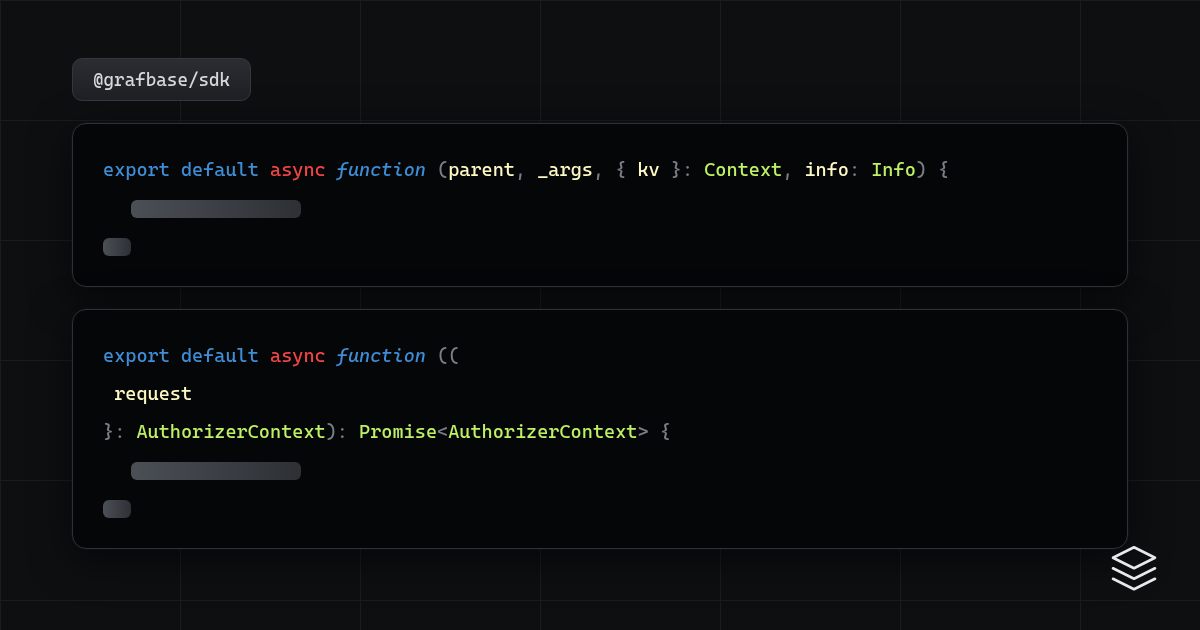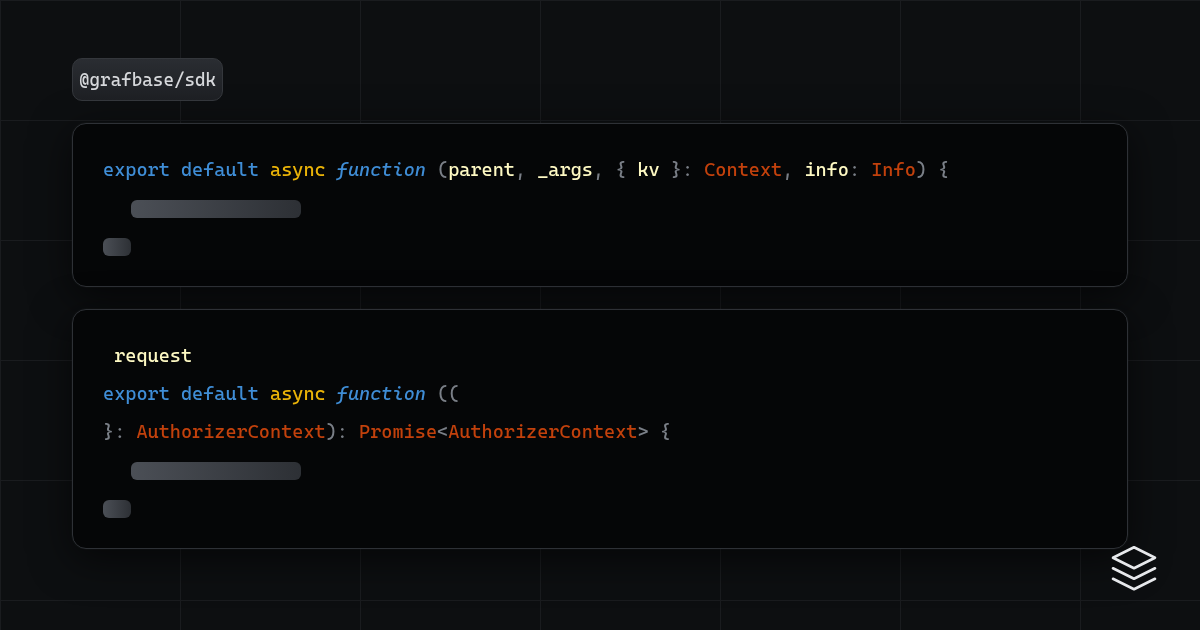--- a/index.html
+++ b/index.html
@@ -17,42 +17,42 @@
       linear-gradient(#1a1c1f 1px, transparent 1px) 0 0 / 100% 120px,
       linear-gradient(90deg, #1a1c1f 1px, transparent 1px) 0 0 / 180px 100%,
       #0d0f11;
     padding: 58px 72px 0 72px;
   }
   .badge {
     display: inline-block;
     background: linear-gradient(180deg, #2a2d32, #1d1f23);
     color: #d6d8db;
     font-size: 18px;
-    padding: 10px 6px;
+    padding: 10px 20px;
     border-radius: 10px;
     border: 1px solid #34373c;
   }
   .code-card {
     margin-top: 22px;
     background: #050607;
     border: 1px solid #2e3136;
     border-radius: 14px;
     padding: 26px 30px 22px 30px;
     box-shadow: 0 0 0 1px rgba(255,255,255,0.02), 0 10px 40px rgba(0,0,0,0.6);
   }
   .code {
     color: #c8cbd0;
     font-size: 19px;
     line-height: 38px;
     white-space: pre;
   }
   .tok-kw    { color: #3f8dd6; }    
-  .tok-mod   { color: #eab308; }    
+  .tok-mod   { color: #ef4444; }    
   .tok-fn    { color: #3f8dd6; font-style: italic; }    
-  .tok-type  { color: #c2410c; }    
+  .tok-type  { color: #bef264; }    
   .tok-punc  { color: #7a7f87; }
   .tok-id    { color: #fef9c3; }
   .skel {
     display: inline-block;
     vertical-align: middle;
     border-radius: 6px;
     background: linear-gradient(90deg, #4b4f56, #2d3035);
   }
   .skel.a { width: 170px; height: 18px; margin-left: 28px; }
   .skel.b { width: 28px;  height: 18px; }
@@ -71,22 +71,22 @@
 
   
   <div class="code-card">
     <div class="code"><span class="tok-kw">export</span> <span class="tok-kw">default</span> <span class="tok-mod">async</span> <span class="tok-fn">function</span> <span class="tok-punc">(</span><span class="tok-id">parent</span><span class="tok-punc">, </span><span class="tok-id">_args</span><span class="tok-punc">, </span><span class="tok-punc">{ </span><span class="tok-id">kv</span><span class="tok-punc"> }: </span><span class="tok-type">Context</span><span class="tok-punc">, </span><span class="tok-id">info</span><span class="tok-punc">: </span><span class="tok-type">Info</span><span class="tok-punc">)</span><span class="tok-punc"> {</span></div>
     <div class="code"><span class="skel a"></span></div>
     <div class="code"><span class="skel b"></span></div>
   </div>
 
   
   <div class="code-card">
+    <div class="code"><span class="tok-kw">export</span> <span class="tok-kw">default</span> <span class="tok-mod">async</span> <span class="tok-fn">function</span><span class="tok-punc"> ((</span></div>
     <div class="code"><span class="tok-id"> request</span></div>
-    <div class="code"><span class="tok-kw">export</span> <span class="tok-kw">default</span> <span class="tok-mod">async</span> <span class="tok-fn">function</span><span class="tok-punc"> ((</span></div>
     <div class="code"><span class="tok-punc">}: </span><span class="tok-type">AuthorizerContext</span><span class="tok-punc">): </span><span class="tok-type">Promise</span><span class="tok-punc">&lt;</span><span class="tok-type">AuthorizerContext</span><span class="tok-punc">&gt;</span><span class="tok-punc"> {</span></div>
     <div class="code"><span class="skel a"></span></div>
     <div class="code"><span class="skel b"></span></div>
   </div>
 
   <div class="logo">
     <svg viewBox="0 0 64 64" fill="none" stroke="#e7e9ec" stroke-width="3" stroke-linejoin="round" stroke-linecap="round">
       <path d="M32 6  L56 18 L32 30 L8 18 Z"></path>
       <path d="M8 30 L32 42 L56 30"></path>
       <path d="M8 42 L32 54 L56 42"></path>

